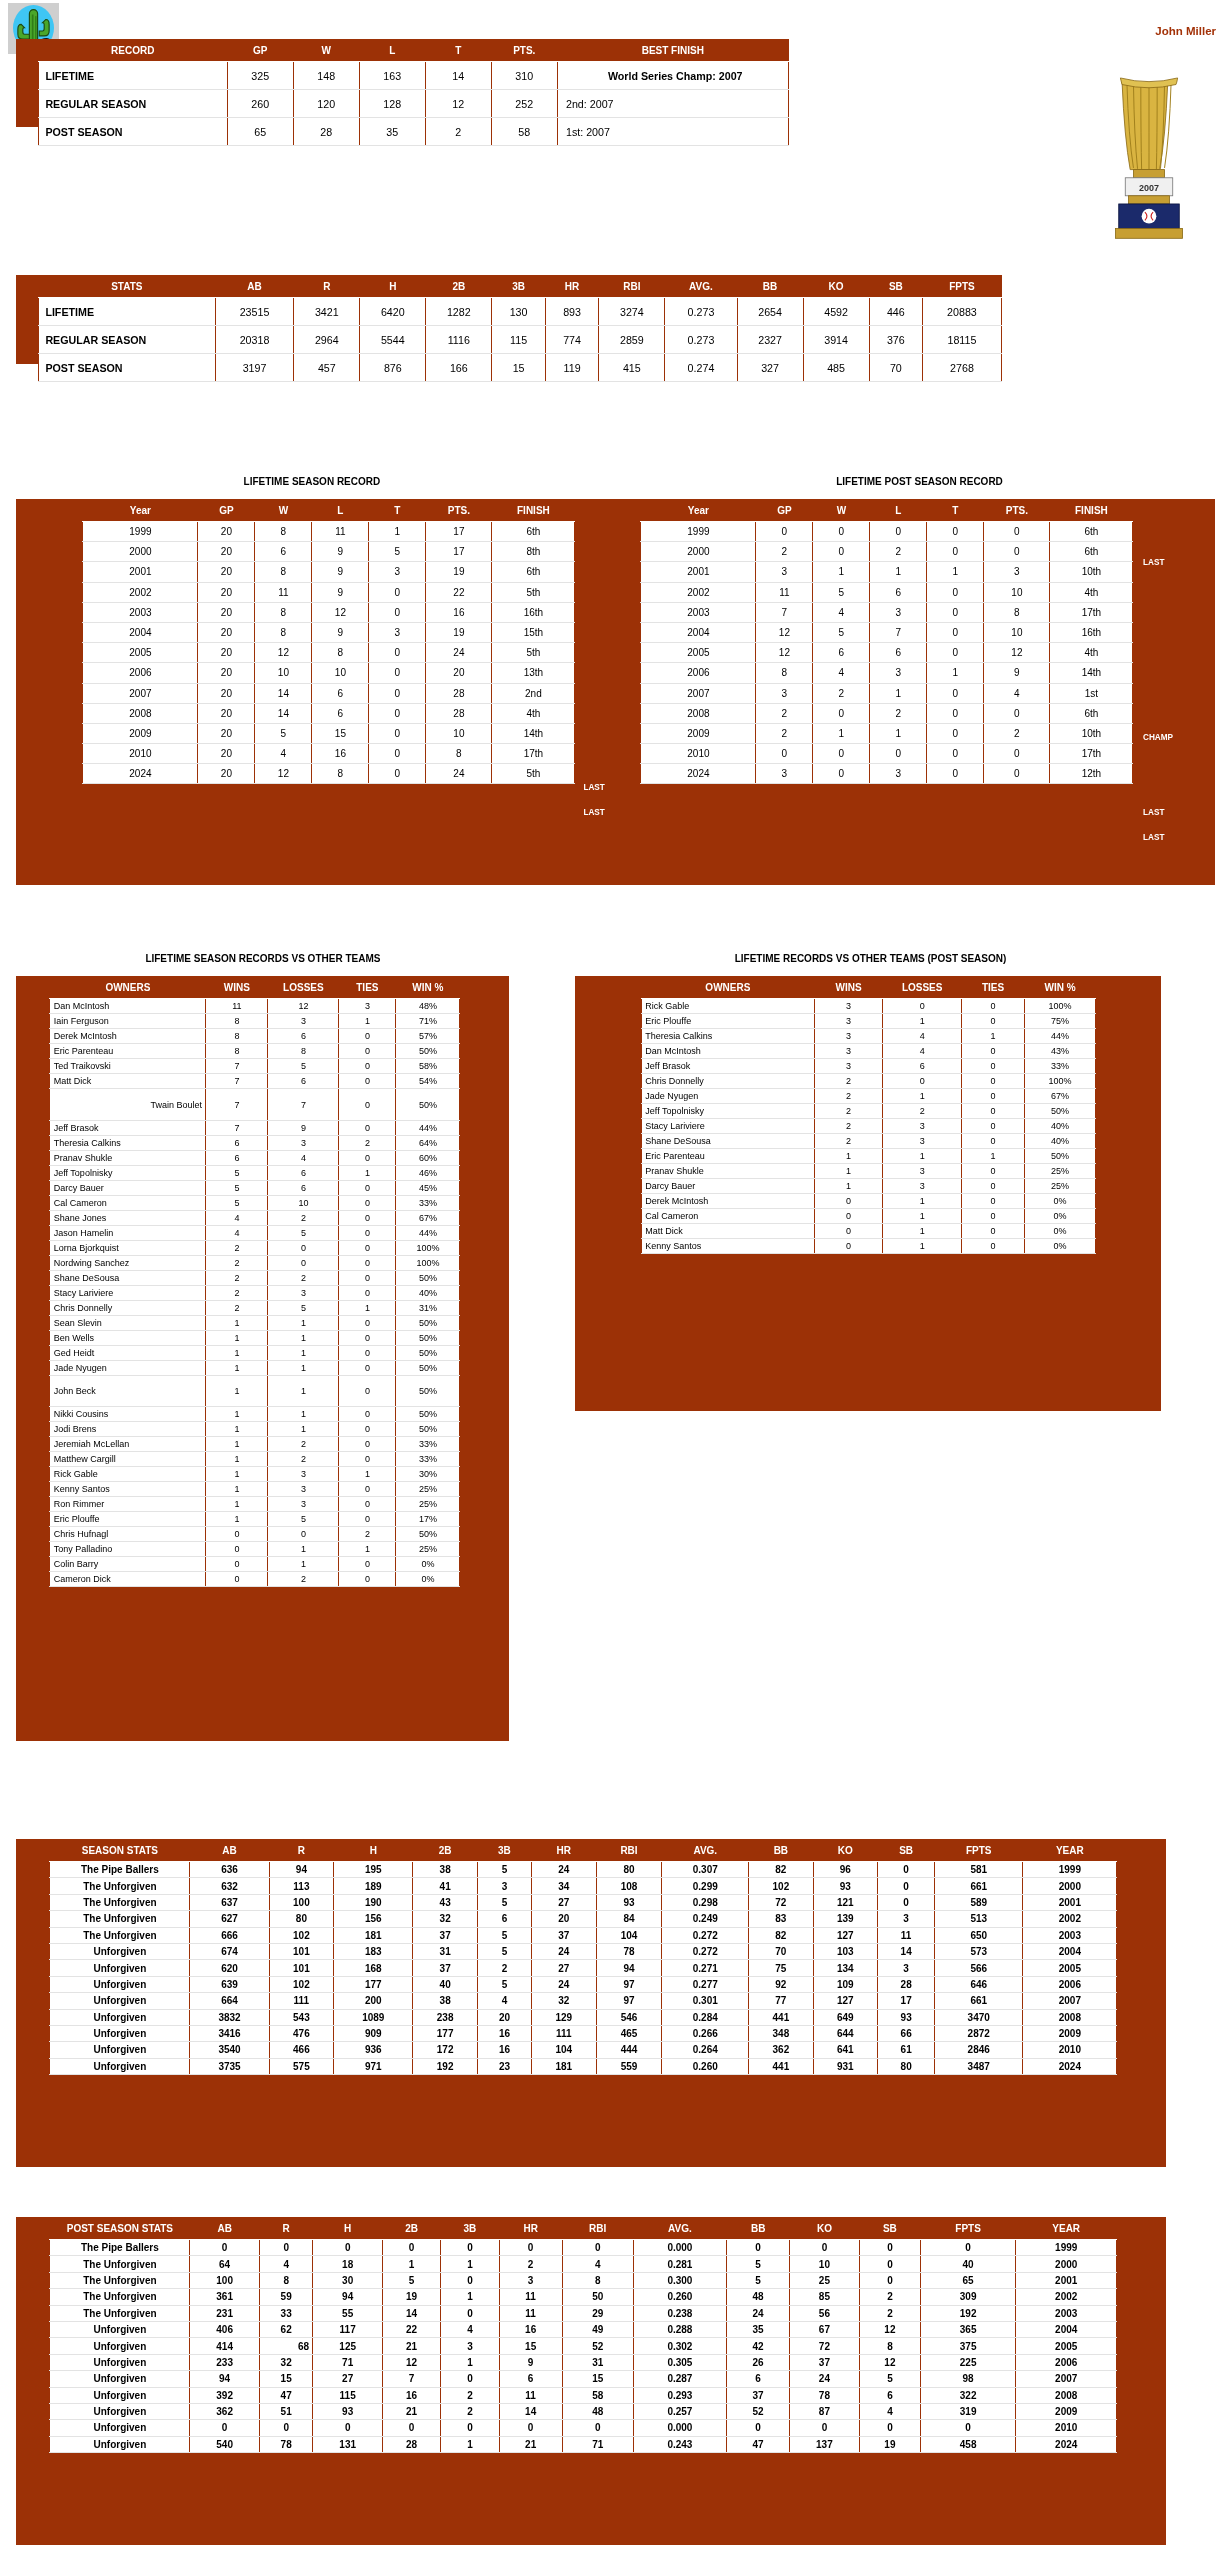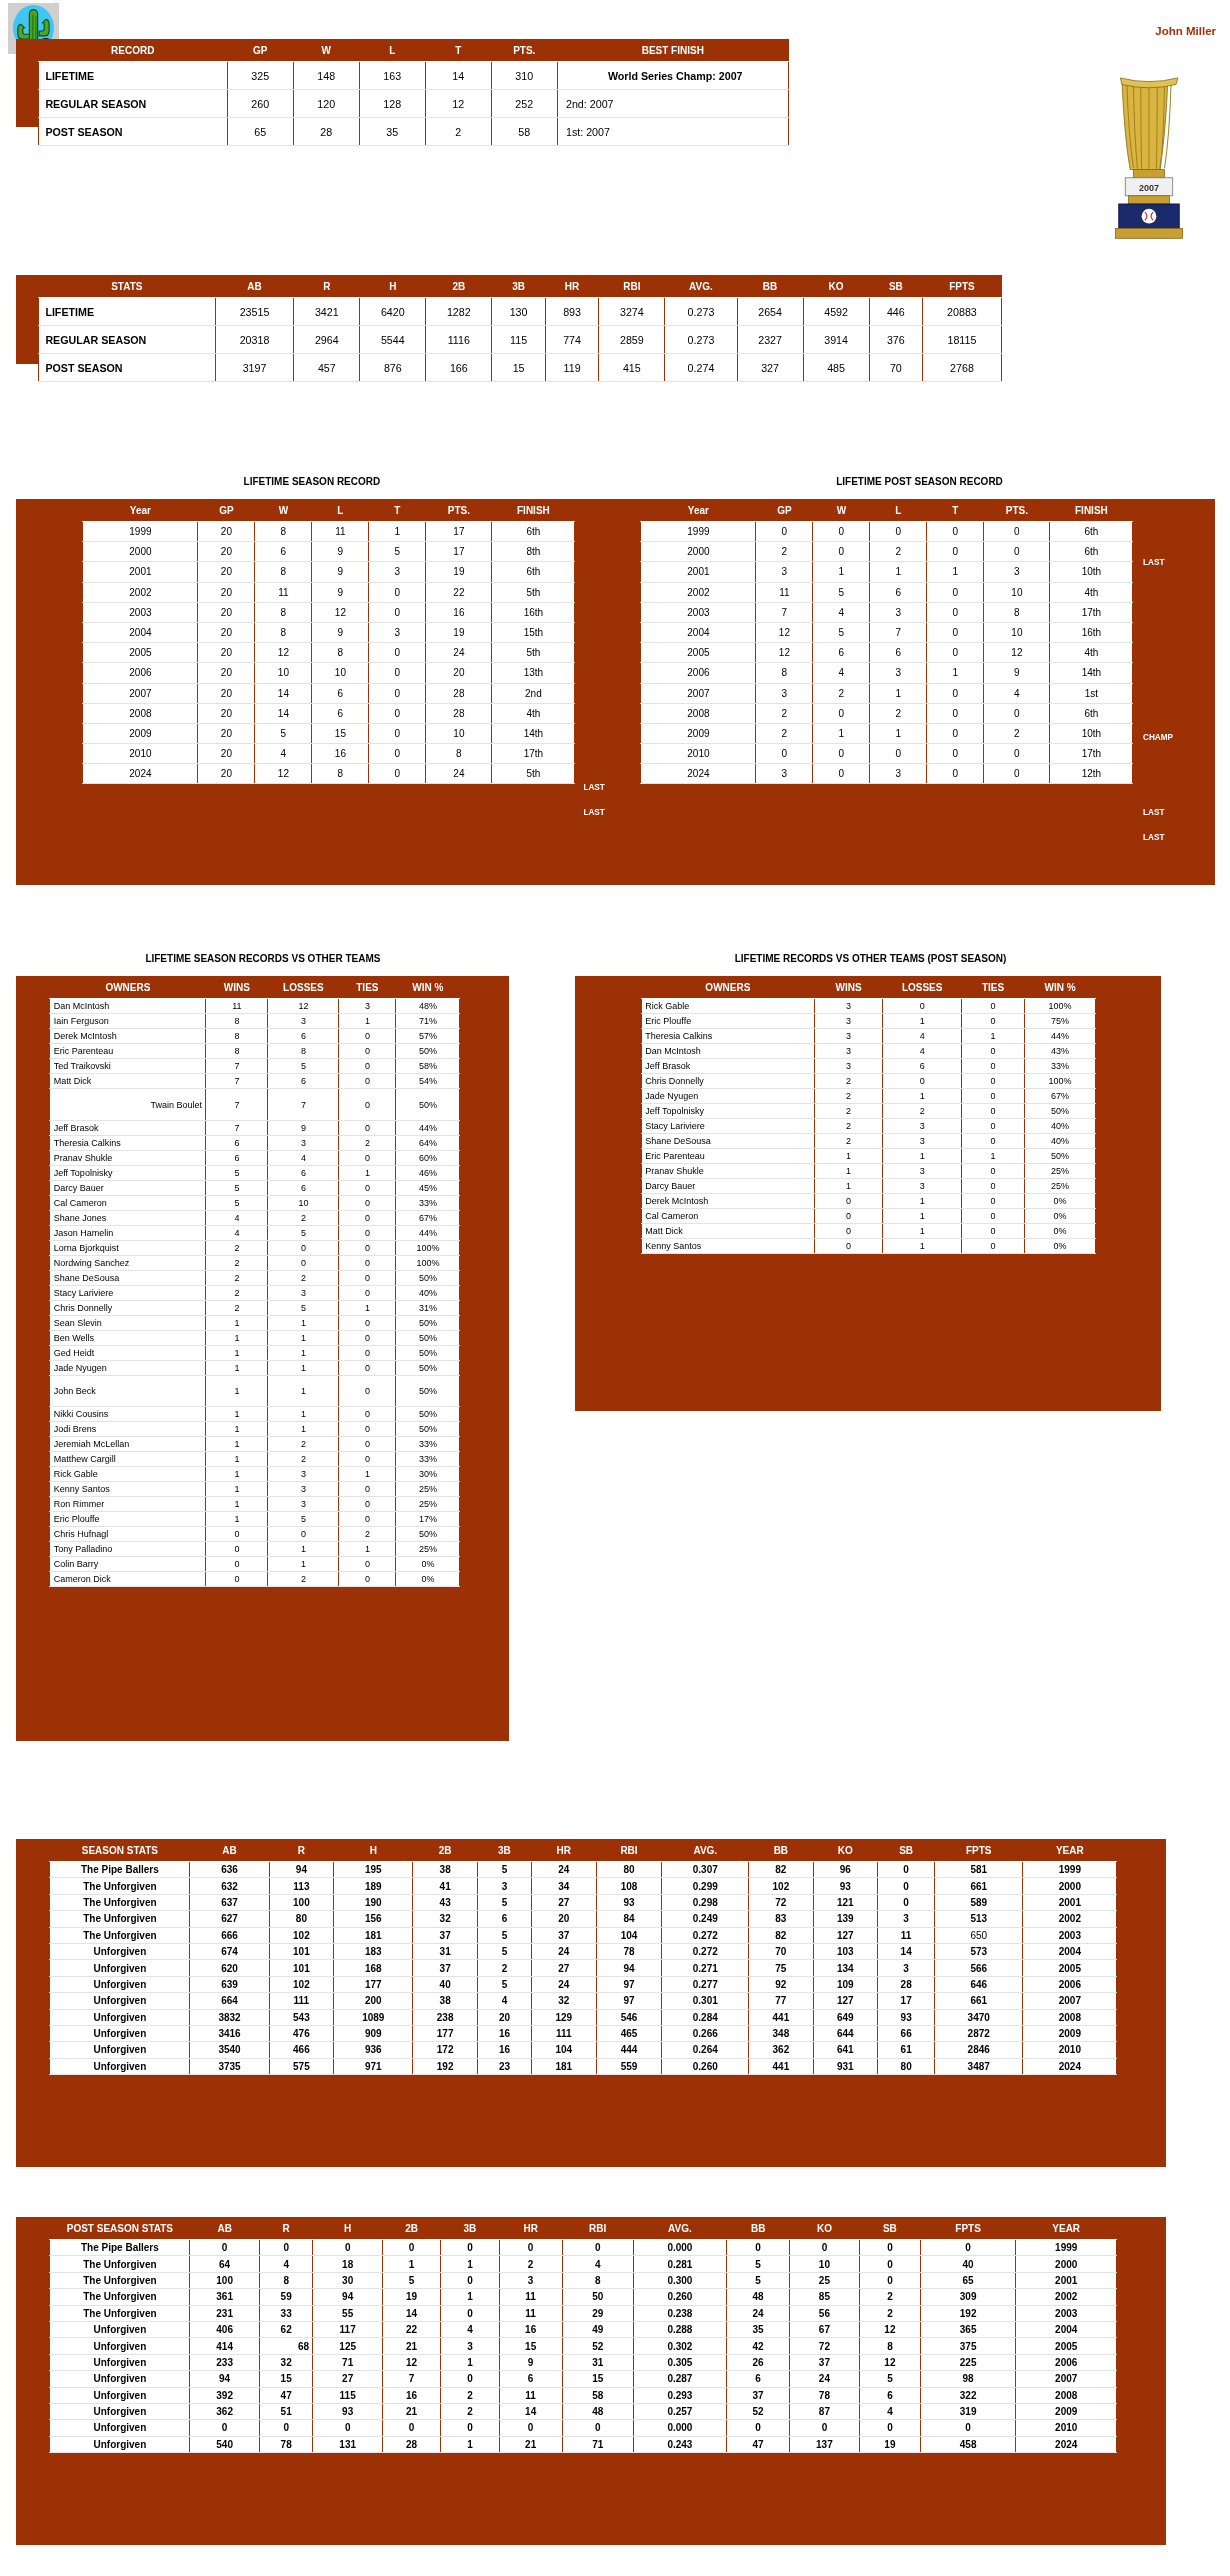--- a/index.html
+++ b/index.html
@@ -1034,21 +1034,21 @@
             <td style="height: 16.4px; padding: 1.6px 3.3px; font-weight: bold;">102</td>
             <td style="height: 16.4px; padding: 1.6px 3.3px; font-weight: bold;">181</td>
             <td style="height: 16.4px; padding: 1.6px 3.3px; font-weight: bold;">37</td>
             <td style="height: 16.4px; padding: 1.6px 3.3px; font-weight: bold;">5</td>
             <td style="height: 16.4px; padding: 1.6px 3.3px; font-weight: bold;">37</td>
             <td style="height: 16.4px; padding: 1.6px 3.3px; font-weight: bold;">104</td>
             <td style="height: 16.4px; padding: 1.6px 3.3px; font-weight: bold;">0.272</td>
             <td style="height: 16.4px; padding: 1.6px 3.3px; font-weight: bold;">82</td>
             <td style="height: 16.4px; padding: 1.6px 3.3px; font-weight: bold;">127</td>
             <td style="height: 16.4px; padding: 1.6px 3.3px; font-weight: bold;">11</td>
-            <td style="height: 16.4px; padding: 1.6px 3.3px; font-weight: normal;">650</td>
+            <td style="height: 16.4px; padding: 1.6px 3.3px; font-weight: bold;">650</td>
             <td style="height: 16.4px; padding: 1.6px 3.3px; font-weight: bold;">2003</td>
           </tr>
           <tr>
             <td class="team-name" style="height: 16.4px; padding: 1.6px 3.3px; font-weight: bold;">Unforgiven</td>
             <td style="height: 16.4px; padding: 1.6px 3.3px; font-weight: bold;">674</td>
             <td style="height: 16.4px; padding: 1.6px 3.3px; font-weight: bold;">101</td>
             <td style="height: 16.4px; padding: 1.6px 3.3px; font-weight: bold;">183</td>
             <td style="height: 16.4px; padding: 1.6px 3.3px; font-weight: bold;">31</td>
             <td style="height: 16.4px; padding: 1.6px 3.3px; font-weight: bold;">5</td>
             <td style="height: 16.4px; padding: 1.6px 3.3px; font-weight: bold;">24</td>

